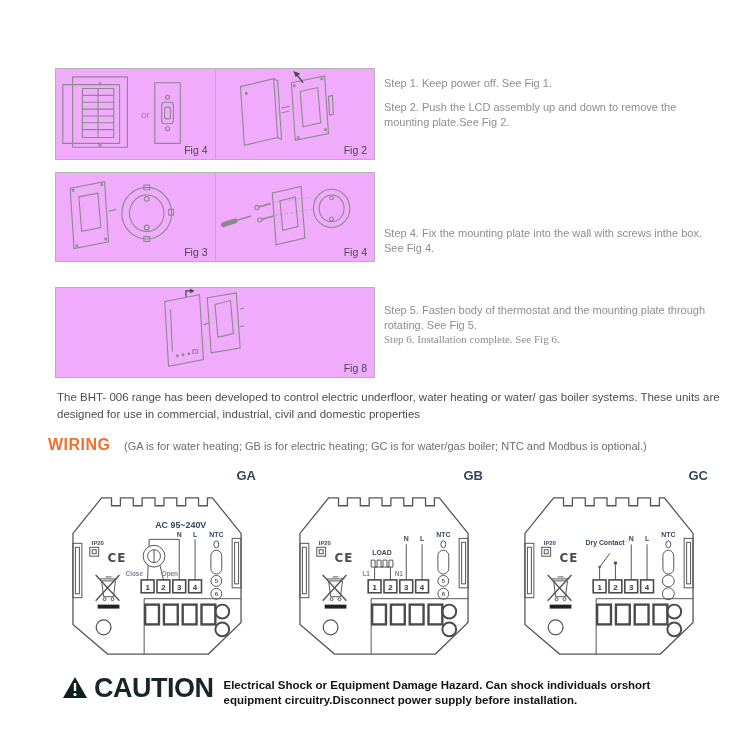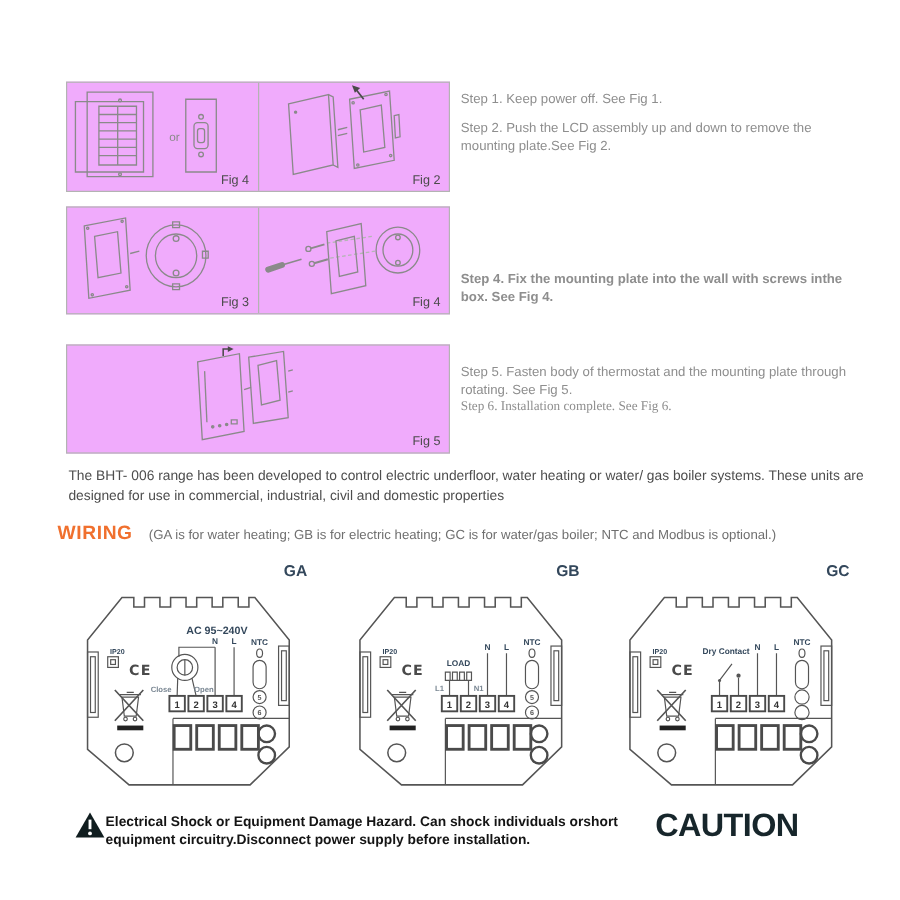--- a/index.html
+++ b/index.html
@@ -128,21 +128,21 @@
           <polygon points="64,29 80,25 83,56 67,60"></polygon>
           <ellipse cx="118" cy="37" rx="19" ry="20"></ellipse>
           <ellipse cx="118" cy="37" rx="13" ry="14"></ellipse>
           <circle cx="118" cy="26" r="2"></circle>
             <circle cx="118" cy="48" r="2"></circle>
         </g>
       </svg>
       <span class="figlabel">Fig 4</span>
     </div>
   </div>
-  <div class="step" style="top:226px;font-weight:bold;">Step 4. Fix the mounting plate into the wall with screws inthe box. See Fig 4.</div>
+  <div class="step" style="top:226px;">Step 4. Fix the mounting plate into the wall with screws inthe box. See Fig 4.</div>
 
   <div class="figrow" style="top:287px;height:91px;">
     <div class="fighalf">
       <svg class="figsvg" viewBox="0 0 160 92">
         <g fill="none" stroke="#8a8a8a" stroke-width="1.1">
           <polygon points="72,10 102,5 106,62 76,67"></polygon>
           <polygon points="80,17 96,13 99,47 83,51"></polygon>
           <path d="M106 22 L110 21 M106 40 L110 39"></path>
           <polygon points="28,14 64,7 68,74 32,81"></polygon>
           <path d="M34 22 L36 66"></path>
@@ -150,21 +150,21 @@
           <circle cx="47" cy="69" r="1" fill="#8a8a8a"></circle>
           <circle cx="53" cy="68" r="1" fill="#8a8a8a"></circle>
           <rect x="57" y="64" width="5" height="3.5"></rect>
           <path d="M68 38 L74 36"></path>
         </g>
         <g>
           <path d="M50 9 V3 H56" fill="none" stroke="#4a4a4a" stroke-width="1.3"></path>
           <polygon points="59,3 54,0.5 54,5.5" fill="#4a4a4a"></polygon>
         </g>
       </svg>
-      <span class="figlabel">Fig 5</span>
+      <span class="figlabel">Fig 8</span>
     </div>
   </div>
   <div class="step" style="top:303px;">Step 5. Fasten body of thermostat and the mounting plate through rotating. See Fig 5.</div>
   <div class="step" style="top:332px;font-family:Liberation Serif, serif;">Step 6. Installation complete. See Fig 6.</div>
 
   <div id="intro">The BHT- 006 range has been developed to control electric underfloor, water heating or water/ gas boiler systems. These units are designed for use in commercial, industrial, civil and domestic properties</div>
   <div id="wiring-title">WIRING</div>
   <div id="wiring-note">(GA is for water heating;  GB is for electric heating;  GC is for water/gas boiler;   NTC and Modbus is optional.)</div>
 
   <div class="diagram-wrap" style="left:58px;">
@@ -359,17 +359,17 @@
       <circle class="dline" cx="46" cy="145" r="7.5"></circle>
     </svg>
   </div>
 
   <div id="caution">
     <svg width="26" height="24" viewBox="0 0 26 24">
       <polygon points="13,1 25,22 1,22" fill="#101d1f"></polygon>
       <rect x="11.8" y="7" width="2.4" height="8" fill="#ffffff"></rect>
       <circle cx="13" cy="18.5" r="1.6" fill="#ffffff"></circle>
     </svg>
+    <div id="caution-label">CAUTION</div>
     <div id="caution-text">Electrical Shock or Equipment Damage Hazard. Can shock individuals orshort equipment circuitry.Disconnect power supply before installation.</div>
-    <div id="caution-label">CAUTION</div>
   </div>
 
 </div>
 
 </body></html>

